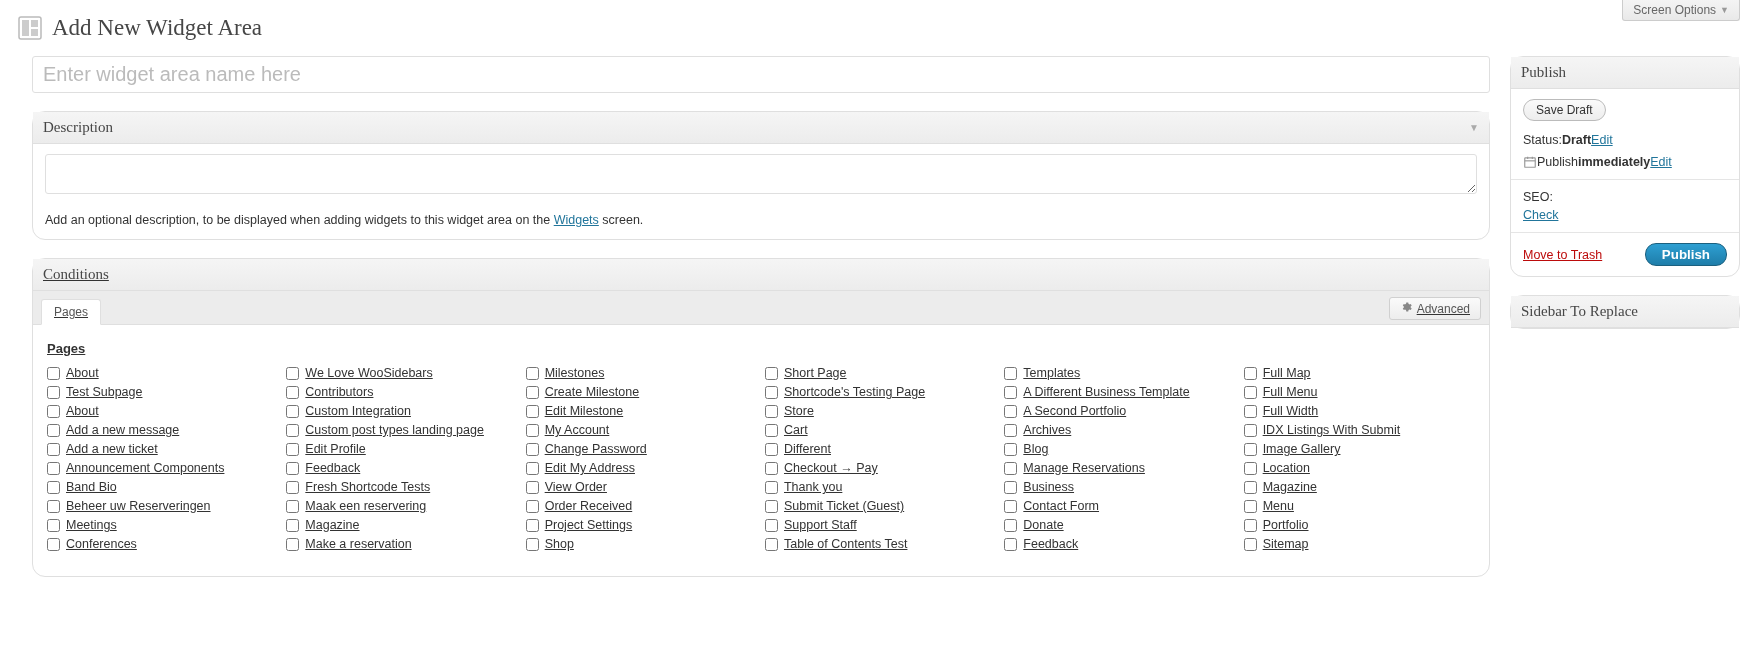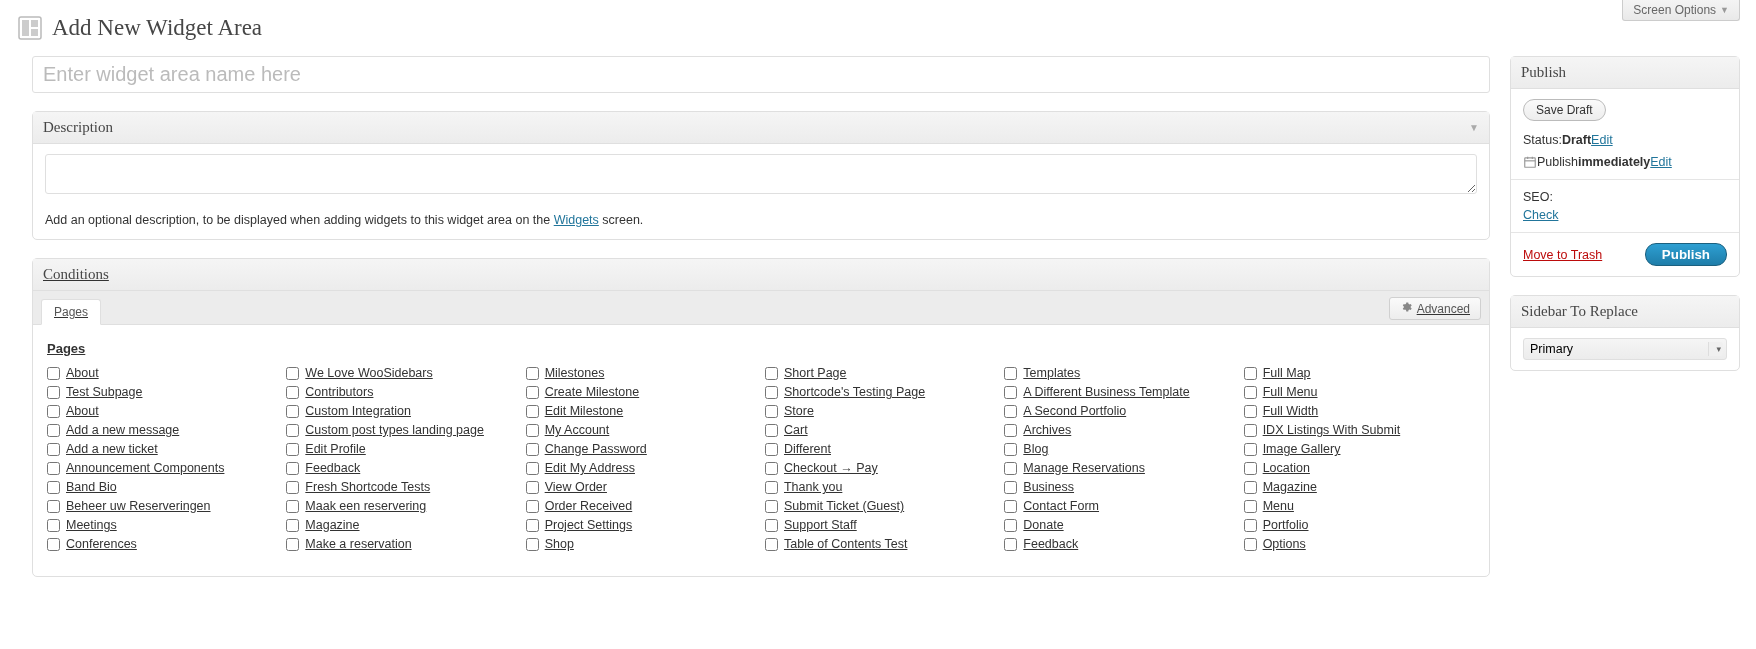--- a/index.html
+++ b/index.html
@@ -65,21 +65,21 @@
     padding: 6px 10px;
     border: 1px solid #dfdfdf;
     border-radius: 3px;
     color: #333;
     font-family: inherit;
   }
   .title-input::placeholder { color: #bbb; }
 
   .postbox {
     border: 1px solid #dfdfdf;
-    border-radius: 5px;
+    border-radius: 13px;
     margin-top: 18px;
     background: #fff;
   }
   .postbox-header {
     background: linear-gradient(#f5f5f5, #ececec);
     border-bottom: 1px solid #dfdfdf;
     padding: 7px 10px;
     font-family: Georgia, serif;
     font-size: 15px;
     color: #464646;
@@ -560,21 +560,21 @@
                 <label class="check-item">
                   <input type="checkbox" style="">
                   <span>Menu</span>
                 </label>
                 <label class="check-item">
                   <input type="checkbox" style="">
                   <span>Portfolio</span>
                 </label>
                 <label class="check-item">
                   <input type="checkbox" style="">
-                  <span>Options</span>
+                  <span>Sitemap</span>
                 </label>
               </div>
             </div>
         </div>
       </div>
     </div>
 
     <div class="col-side side">
 
       <div class="postbox">
@@ -617,23 +617,16 @@
               <span>Publish</span>
             </button>
           </div>
         </div>
       </div>
 
       <div class="postbox">
         <div class="postbox-header">
           <span>Sidebar To Replace</span>
         </div>
-        <div class="postbox-inside">
-          <div class="select-wrap">
-            <select class="side-select">
-              <option>Primary</option>
-            </select>
-          </div>
-        </div>
       </div>
     </div>
   </div>
 </div>
 
 </body></html>

